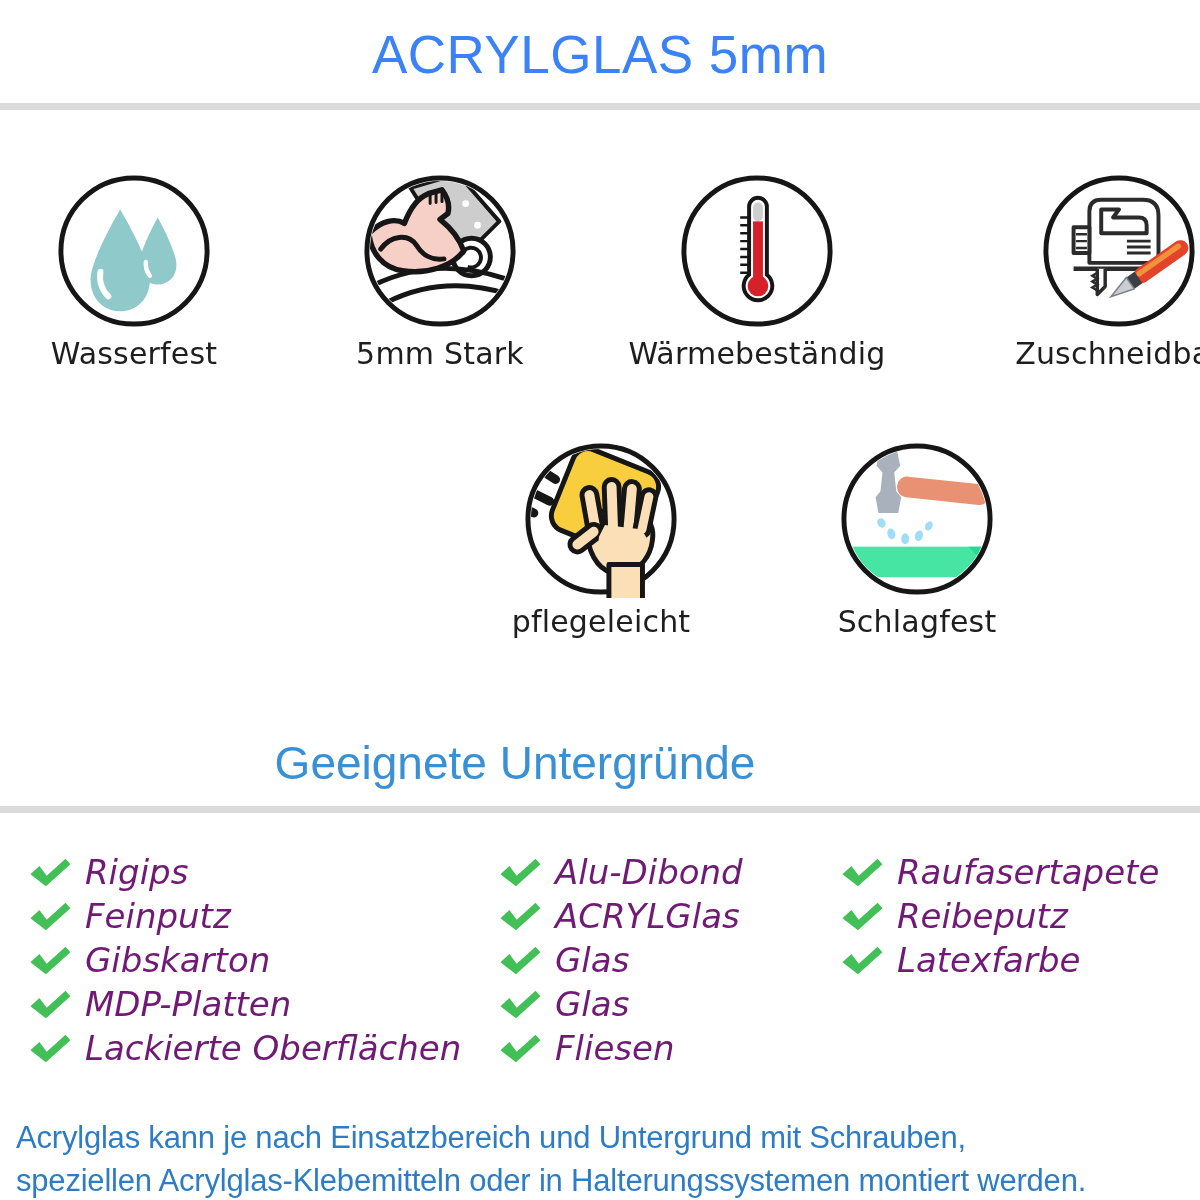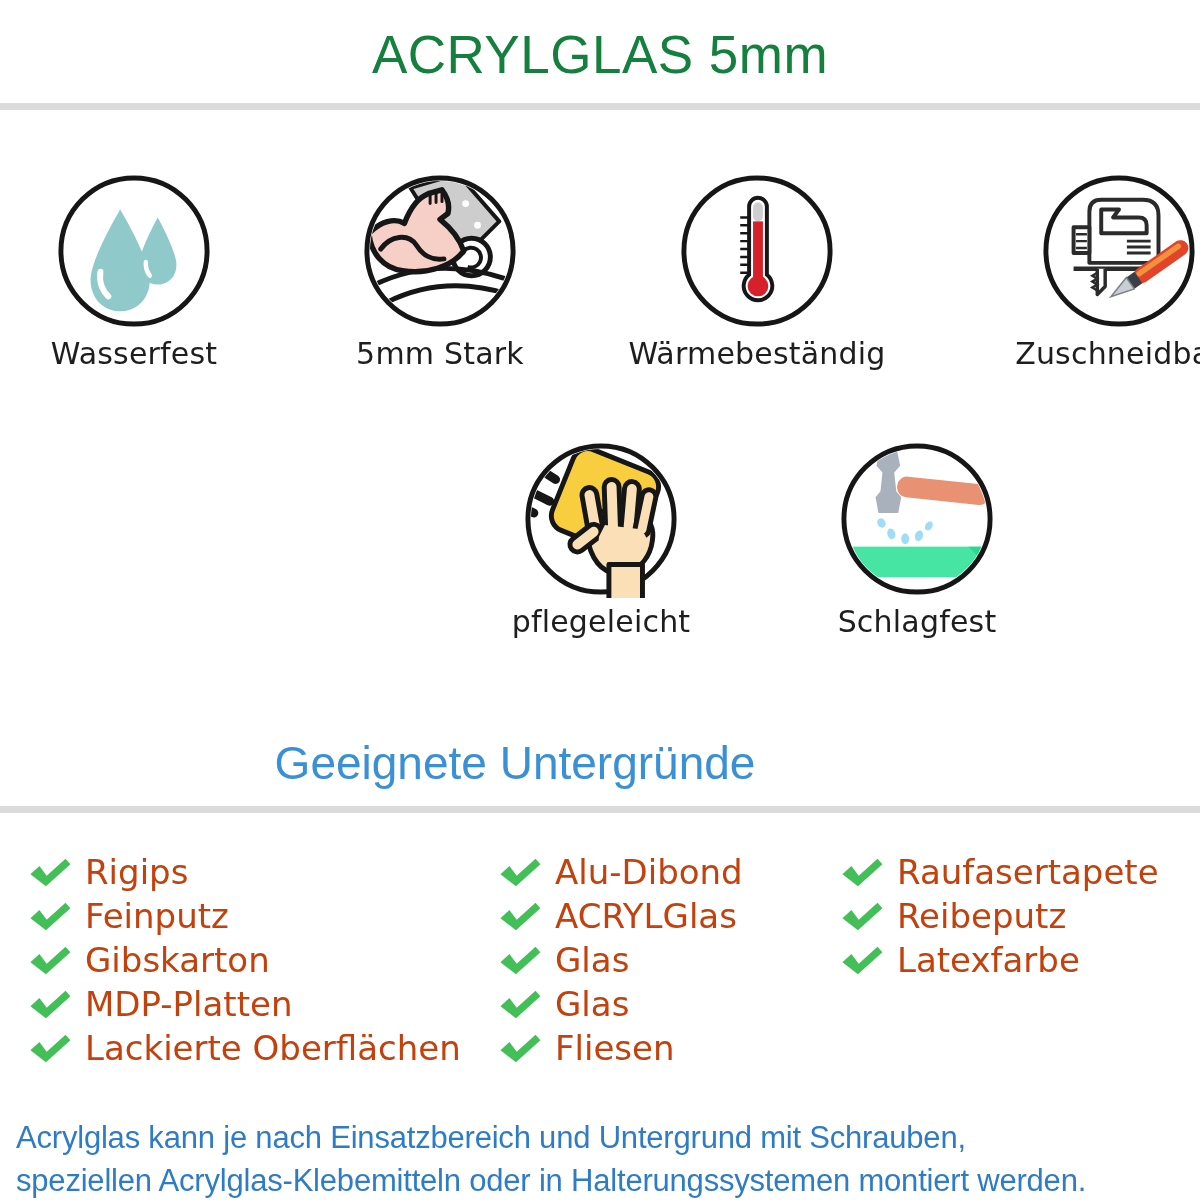--- a/index.html
+++ b/index.html
@@ -1,35 +1,35 @@
 <!DOCTYPE html>
 <html><head>
 <meta charset="utf-8">
 <style>
   html,body{margin:0;padding:0;background:#fff;}
   body{width:1200px;height:1200px;position:relative;overflow:hidden;
        font-family:"DejaVu Sans",sans-serif;}
   .page{position:absolute;inset:0;background:#fff;}
   .title{position:absolute;top:24px;left:0;width:1200px;text-align:center;
          font-family:"Liberation Sans",sans-serif;font-size:53px;font-weight:500;
-         color:#15803d;letter-spacing:.5px;}
+         color:#3b82f6;letter-spacing:.5px;}
   .divider{position:absolute;left:0;width:1200px;height:7px;background:#DBDBDB;}
   .d1{top:103px}
   .d2{top:806px}
   .feature{position:absolute;width:260px;text-align:center;}
   .feature svg{display:block;margin:0 auto;}
   .flabel{margin-top:6px;font-size:30px;color:#1e1e1e;font-weight:500;letter-spacing:.2px;}
   .subtitle{position:absolute;top:736px;left:0;width:1030px;text-align:center;
             font-family:"Liberation Sans",sans-serif;font-size:46px;font-weight:500;
             color:#3A90D5;}
   .col{position:absolute;top:850px;}
   .c1{left:28px}.c2{left:498px}.c3{left:840px}
   .item{display:flex;align-items:center;height:44px;}
   .item svg{width:44px;height:31px;margin-right:13px;flex:none;}
-  .item span{font-size:34px;color:#c2410c;font-weight:500;white-space:nowrap;}
+  .item span{font-size:34px;color:#701a75;font-weight:500;white-space:nowrap;font-style:italic;}
   .footer{position:absolute;top:1116px;left:16px;width:1170px;
           font-family:"Liberation Sans",sans-serif;font-size:31px;line-height:43px;
           color:#2E7CC5;letter-spacing:-.2px;}
 </style>
 </head>
 <body>
 
 <div class="page">
 
   <div class="title">ACRYLGLAS 5mm</div>

